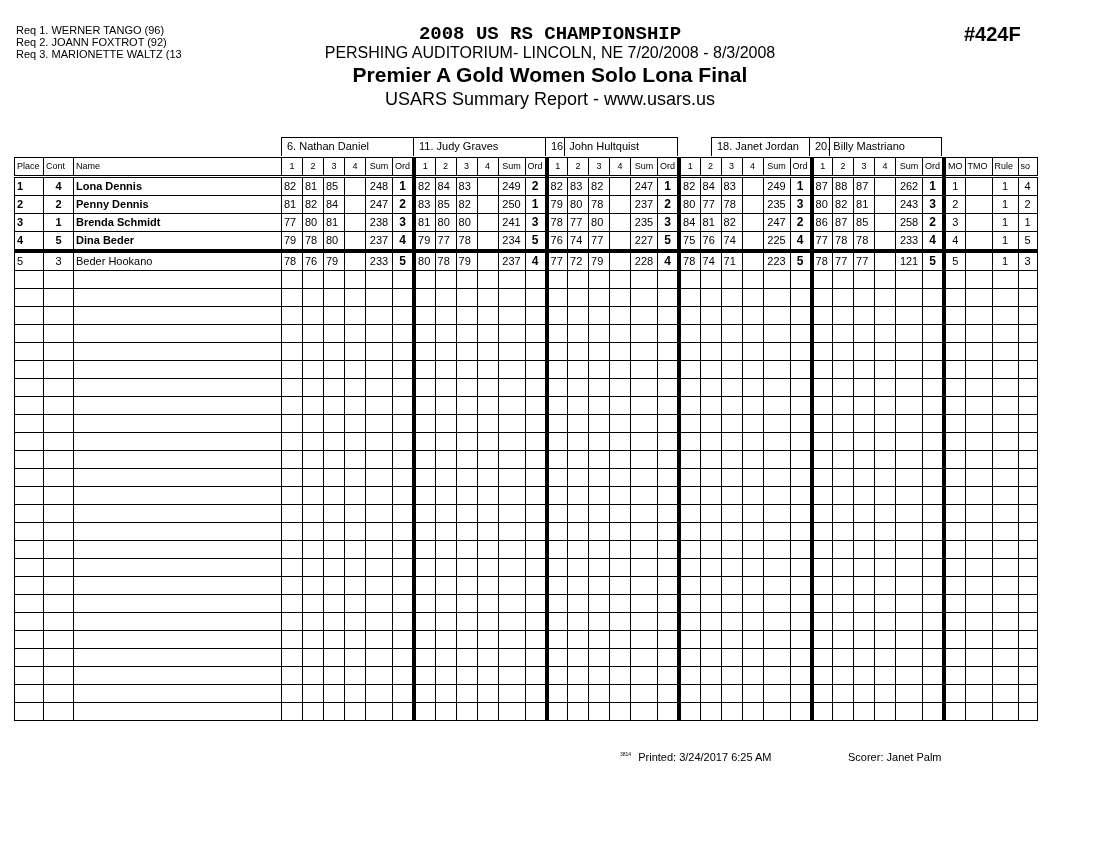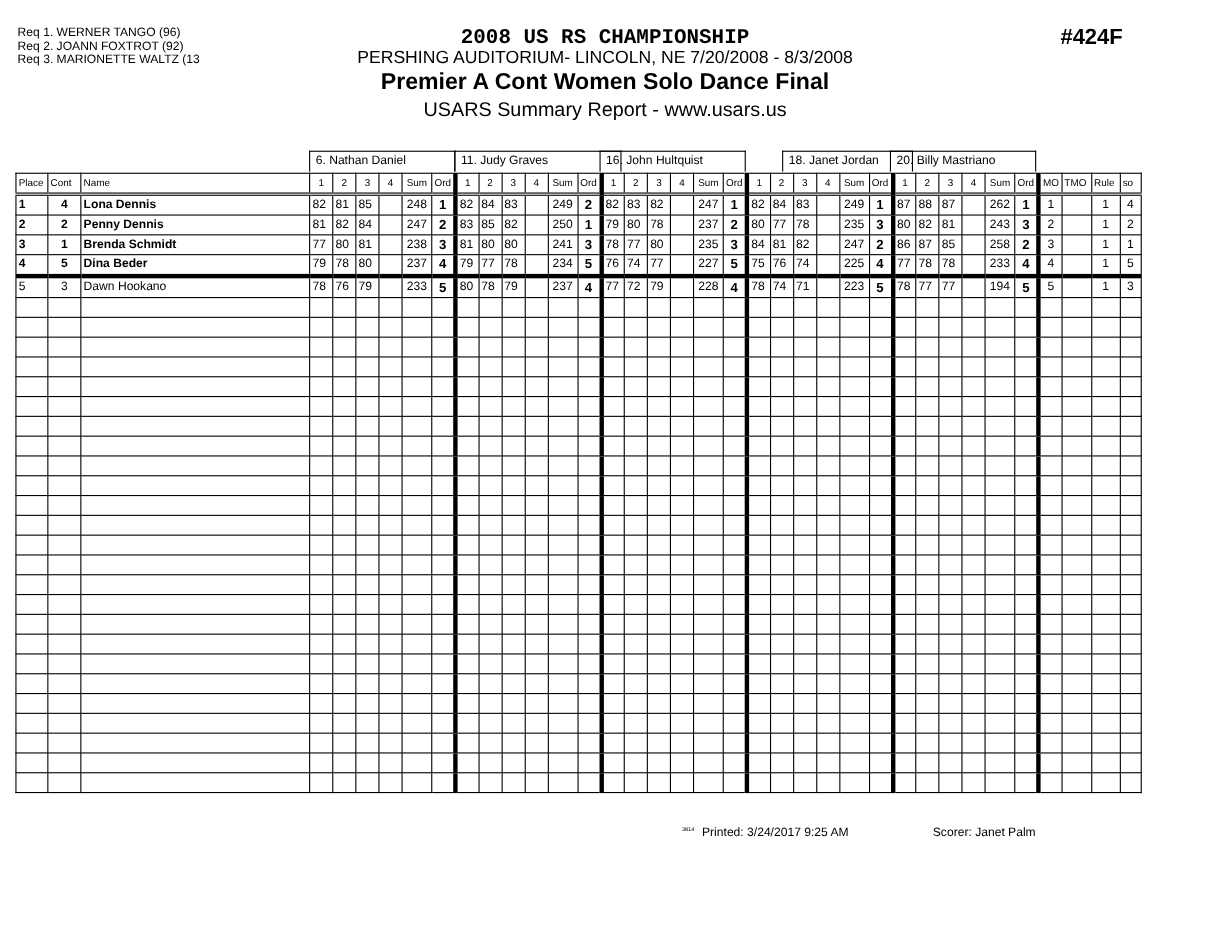--- a/index.html
+++ b/index.html
@@ -35,21 +35,21 @@
 <body>
 
 <div class="req">
   <div>Req  1.  WERNER TANGO (96)</div>
   <div>Req  2.  JOANN FOXTROT (92)</div>
   <div>Req  3.  MARIONETTE WALTZ (13</div>
 </div>
 
 <div class="hdr h1">2008 US RS CHAMPIONSHIP</div>
 <div class="hdr h2">PERSHING AUDITORIUM- LINCOLN, NE  7/20/2008 - 8/3/2008</div>
-<div class="hdr h3">Premier A Cont Women Solo Dance Final</div>
+<div class="hdr h3">Premier A Gold Women Solo Lona Final</div>
 <div class="hdr h4">USARS Summary Report - www.usars.us</div>
 <div class="evnum">#424F</div>
 
 <div id="judge-headers">
     <div class="judge-hdr" style="left: 281px; width: 133px;">6.  Nathan Daniel</div>
     <div class="judge-hdr" style="left: 413px; width: 152px;">11.  Judy Graves</div>
     <div class="judge-hdr" style="left: 545px; width: 133px;">16.  John Hultquist</div>
     <div class="judge-hdr" style="left: 711px; width: 119px;">18.  Janet Jordan</div>
     <div class="judge-hdr" style="left: 809px; width: 133px;">20.  Billy Mastriano</div>
   </div>
@@ -285,21 +285,21 @@
         <td class="r">233</td>
         <td class="ord">4</td>
         <td class="c">4</td>
         <td class="c"></td>
         <td class="r">1</td>
         <td class="c">5</td>
       </tr>
       <tr>
         <td class="b">5</td>
         <td class="c b">3</td>
-        <td class="b">Dawn Hookano</td>
+        <td class="b">Beder Hookano</td>
         <td>78</td>
         <td>76</td>
         <td>79</td>
         <td></td>
         <td class="r">233</td>
         <td class="ord">5</td>
         <td>80</td>
         <td>78</td>
         <td>79</td>
         <td></td>
@@ -314,21 +314,21 @@
         <td>78</td>
         <td>74</td>
         <td>71</td>
         <td></td>
         <td class="r">223</td>
         <td class="ord">5</td>
         <td>78</td>
         <td>77</td>
         <td>77</td>
         <td></td>
-        <td class="r">194</td>
+        <td class="r">121</td>
         <td class="ord">5</td>
         <td class="c">5</td>
         <td class="c"></td>
         <td class="r">1</td>
         <td class="c">3</td>
       </tr>
       <tr>
         <td></td>
         <td></td>
         <td></td>
@@ -1301,15 +1301,15 @@
         <td></td>
         <td></td>
         <td></td>
         <td></td>
       </tr>
     </tbody>
 </table>
 
 <div class="footer" style="left:620px;">
   <span class="tiny">3814</span>
-  <span style="margin-left:4px;">Printed:  3/24/2017  9:25 AM</span>
+  <span style="margin-left:4px;">Printed:  3/24/2017  6:25 AM</span>
 </div>
 <div class="footer" style="left:848px;">Scorer:   Janet Palm</div>
 
 </body></html>

